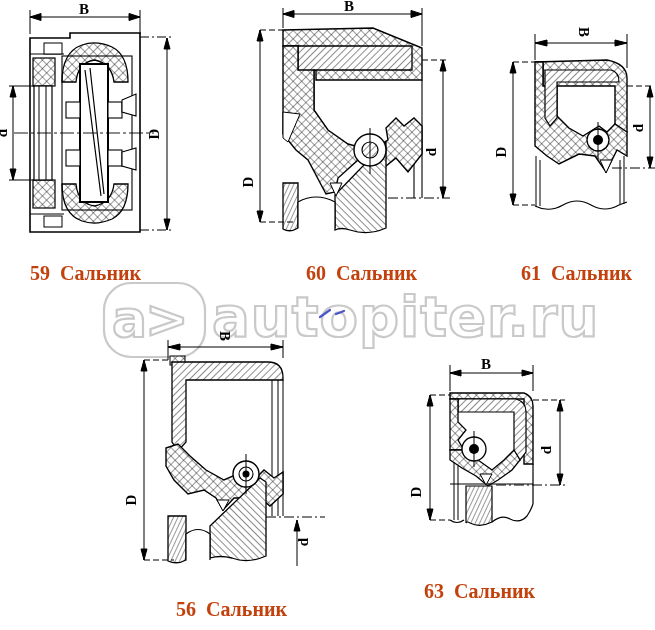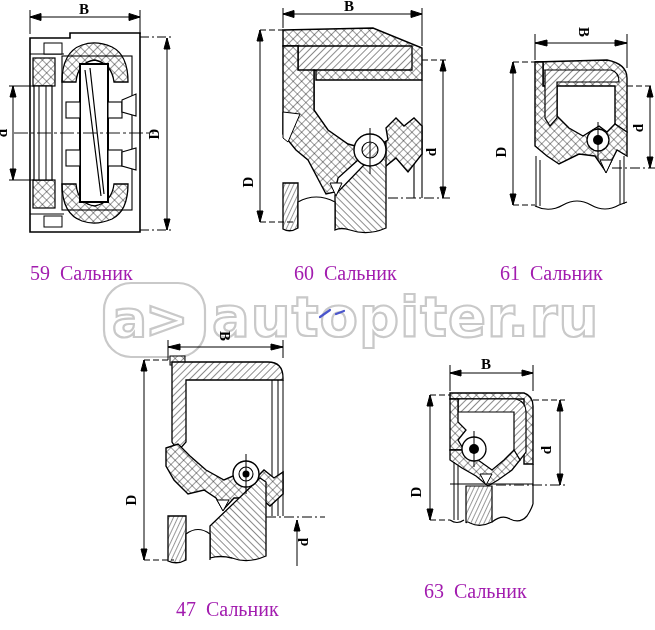--- a/index.html
+++ b/index.html
@@ -1,20 +1,20 @@
 <!DOCTYPE html>
 <html><head>
 <meta charset="utf-8">
 <style>
   html,body{margin:0;padding:0}
   body{width:655px;height:630px;position:relative;background:#fff;overflow:hidden;
        font-family:"Liberation Serif",serif;}
   .wm{position:absolute;left:0;top:268px;z-index:0}
   .fig{position:absolute;z-index:1}
-  .caption{position:absolute;z-index:2;font-weight:normal;font-size:20px;color:#a21caf;white-space:nowrap}
+  .caption{position:absolute;z-index:2;font-weight:bold;font-size:20px;color:#c2410c;white-space:nowrap}
   .caption .num{margin-right:10px}
   svg text.dim{font-family:"Liberation Serif",serif;font-weight:bold;font-size:15px;fill:#000;stroke:none}
   .ln{stroke:#000;fill:none}
 </style>
 </head>
 <body>
 
 <svg class="wm" width="655" height="100" viewBox="0 0 655 100">
   <rect x="104" y="15" width="101" height="74" rx="27" fill="none" stroke-width="2.2" stroke="#c9c9c9"></rect>
   <text x="112" y="69" font-family="DejaVu Sans, sans-serif" font-weight="bold" font-size="52" letter-spacing="-2" fill="#ffffff" stroke-width="2.2" stroke="#c9c9c9">a&gt;</text>
@@ -277,24 +277,24 @@
     <path stroke-dasharray="10 3 2 3" d="M96,133 H168"></path>
     <polygon points="160,133 157,122 163,122" fill="#000"></polygon>
     <polygon points="160,48 157,59 163,59" fill="#000"></polygon>
     <text class="dim" x="151" y="98" text-anchor="middle" transform="rotate(-90 151 98)">d</text>
   </g>
 </svg>
 
 <div class="caption" style="left:30px;top:262px">
   <span class="num">59</span><span>Сальник</span>
 </div>
-<div class="caption" style="left:294px;top:262px">
+<div class="caption" style="left:306px;top:262px">
   <span class="num">60</span><span>Сальник</span>
 </div>
-<div class="caption" style="left:500px;top:262px">
+<div class="caption" style="left:521px;top:262px">
   <span class="num">61</span><span>Сальник</span>
 </div>
 <div class="caption" style="left:176px;top:598px">
-  <span class="num">47</span><span>Сальник</span>
+  <span class="num">56</span><span>Сальник</span>
 </div>
 <div class="caption" style="left:424px;top:580px">
   <span class="num">63</span><span>Сальник</span>
 </div>
 
 </body></html>

